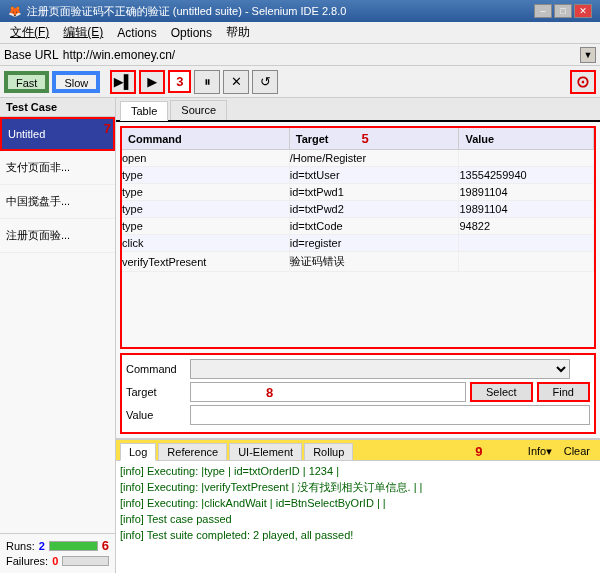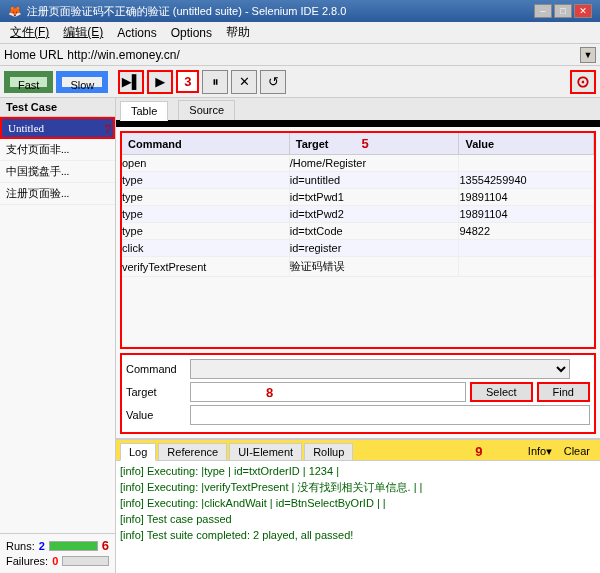--- a/index.html
+++ b/index.html
@@ -93,21 +93,21 @@
       border-bottom: 1px solid #ccc;
       display: flex;
       align-items: center;
       padding: 2px 4px;
       height: 32px;
       gap: 3px;
     }
     .speed-btn {
       padding: 2px 8px;
       font-size: 11px;
-      border: 6px solid #3b82f6;
+      border: 4px solid #3b82f6;
       cursor: pointer;
       height: 22px;
     }
     .speed-btn.fast { background: #c8e8c8; border-color: #4a8a4a; }
     .speed-btn.slow { background: #f0f0f0; }
     .toolbar-sep { width: 4px; }
     .toolbar-btn {
       width: 26px;
       height: 24px;
       border: 1px solid #888;
@@ -160,26 +160,25 @@
       font-weight: bold;
       color: #000;
       border-bottom: 1px solid #ccc;
       background: #e8e8e8;
     }
     .test-case-list {
       flex: 1;
       overflow-y: auto;
     }
     .test-case-item {
-      padding: 3px 6px;
+      padding: 9px 6px;
       font-size: 11px;
       cursor: pointer;
       border-bottom: 1px solid #eee;
       position: relative;
-      font-family: Liberation Serif, serif;
     }
     .test-case-item.selected { background: #3040a0; color: white; }
     .test-case-item.highlighted {
       border: 2px solid red;
     }
 
     
     .stats-area {
       padding: 4px 6px;
       border-top: 1px solid #ccc;
@@ -213,24 +212,23 @@
     .right-panel {
       flex: 1;
       display: flex;
       flex-direction: column;
       background: #f8f8f8;
     }
 
     
     .tab-bar {
       display: flex;
-      border-bottom: 7px solid #000000;
+      border-bottom: 2px solid #000000;
       background: #e8e8e8;
       padding: 2px 4px 0;
-      gap: 8px;
     }
     .tab {
       padding: 3px 10px;
       font-size: 11px;
       cursor: pointer;
       border: 1px solid #ccc;
       border-bottom: none;
       background: #e8e8e8;
       margin-right: 2px;
     }
@@ -386,21 +384,21 @@
 
 <div class="menu-bar">
   <span class="menu-item underline">文件(F)</span>
   <span class="menu-item underline">编辑(E)</span>
   <span class="menu-item">Actions</span>
   <span class="menu-item">Options</span>
   <span class="menu-item">帮助</span>
 </div>
 
 <div class="base-url-bar">
-  <span class="base-url-label">Home URL</span>
+  <span class="base-url-label">Base URL</span>
   <span class="base-url-value">http://win.emoney.cn/</span>
   <div class="base-url-dropdown">▼</div>
 </div>
 
 <div class="toolbar">
   <button class="speed-btn fast">Fast</button>
   <button class="speed-btn slow">Slow</button>
   <div class="toolbar-sep"></div>
   <div class="toolbar-btn highlighted">▶▌</div>
   <div class="toolbar-btn highlighted">▶</div>
@@ -471,21 +469,21 @@
           </tr>
         </thead>
         <tbody id="table-body">
         <tr>
               <td>open</td>
               <td>/Home/Register</td>
               <td></td>
             </tr>
             <tr>
               <td>type</td>
-              <td>id=untitled</td>
+              <td>id=txtUser</td>
               <td>13554259940</td>
             </tr>
             <tr>
               <td>type</td>
               <td>id=txtPwd1</td>
               <td>19891104</td>
             </tr>
             <tr>
               <td>type</td>
               <td>id=txtPwd2</td>

